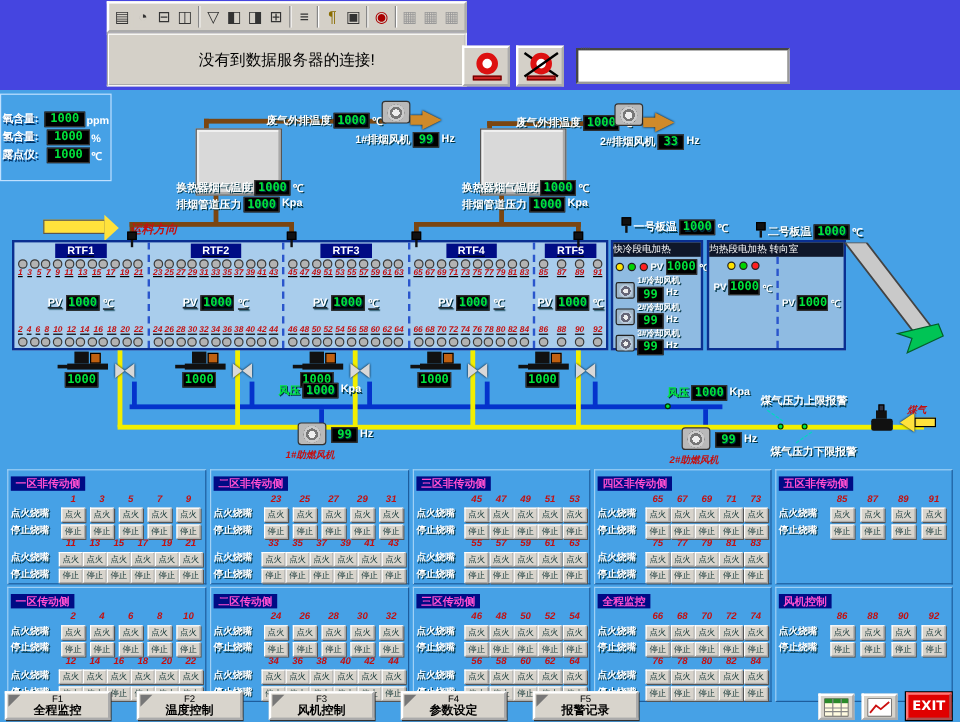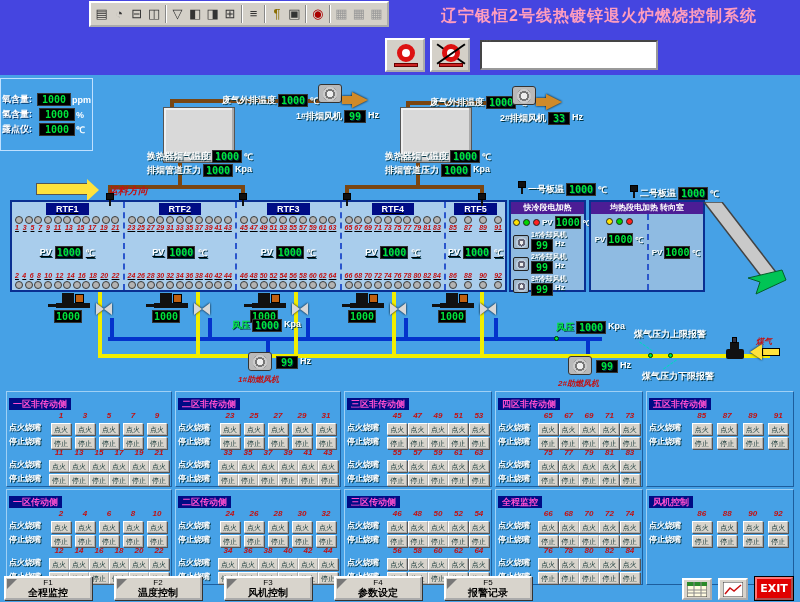--- a/index.html
+++ b/index.html
@@ -85,21 +85,21 @@
   .circ { width:8px; height:8px; border-radius:50%; background:#b3b3b3; border:1px solid #3a3a3a; }
   .num-row { display:flex; justify-content:space-between; padding:0 1px; color:#c41010; font-size:7px;
              font-weight:bold; font-style:italic; line-height:8px; }
   .pv-row { display:flex; justify-content:center; align-items:center; gap:3px; color:#fff; font-size:9px;
             font-weight:bold; text-shadow:1px 1px 0 #034; flex:1 1 auto; }
 
   
   .rsec { position:absolute; top:200px; height:92px; background:#8fbbe2; border:2px solid #0a2f91; }
   #cool-sec { left:509px; width:77px; }
   #soak-sec { left:589px; width:116px; }
-  .rsec-title { background:#4c1d95; color:#fff; font-size:8px; font-weight:bold; text-align:center;
+  .rsec-title { background:#0f172a; color:#fff; font-size:8px; font-weight:normal; text-align:left;
                 height:12px; line-height:12px; white-space:nowrap; overflow:hidden;}
   .lights { display:flex; gap:3px; align-items:center; }
   .light { width:7px; height:7px; border-radius:50%; border:1px solid #222; }
   .l-y{background:#ffe200}.l-g{background:#00d400}.l-r{background:#ff2020}
   .coolfan-row { display:flex; align-items:center; gap:2px; margin:1px 2px; }
   .minifan { width:16px; height:14px; background:#9fb6c9; border:1px solid #222; border-radius:2px; position:relative;}
   .minifan::before{content:""; position:absolute; left:2px; top:1px; width:11px; height:11px; border-radius:50%;
                    background:radial-gradient(circle,#eee 0 2px,#667 2px 4px,#bcd 4px);}
   .cf-label { color:#fff; font-size:7px; font-weight:bold; text-shadow:1px 1px 0 #034; line-height:8px;}
   .hz { color:#fff; font-size:8px; font-weight:bold; text-shadow:1px 1px 0 #034;}
@@ -172,21 +172,23 @@
         <span class="tbsep"></span>
         <span class="tbicon c1">¶</span>
         <span class="tbicon">▣</span>
         <span class="tbsep"></span>
         <span class="tbicon c3">◉</span>
         <span class="tbsep"></span>
         <span class="tbicon dim">▦</span>
         <span class="tbicon dim">▦</span>
         <span class="tbicon dim">▦</span>
       </div>
-    <div id="main-title">辽宁银恒2号线热镀锌退火炉燃烧控制系统</div>
+    <div id="msgbox">
+      <span>没有到数据服务器的连接!</span>
+    </div>
     <div id="alarm-on" class="alarm-btn">
       <span class="lamp"></span>
       <span class="lamp-base"></span>
     </div>
     <div id="alarm-off" class="alarm-btn cross">
       <span class="lamp"></span>
       <span class="lamp-base"></span>
     </div>
     <div id="note-field"></div>
   </div>

